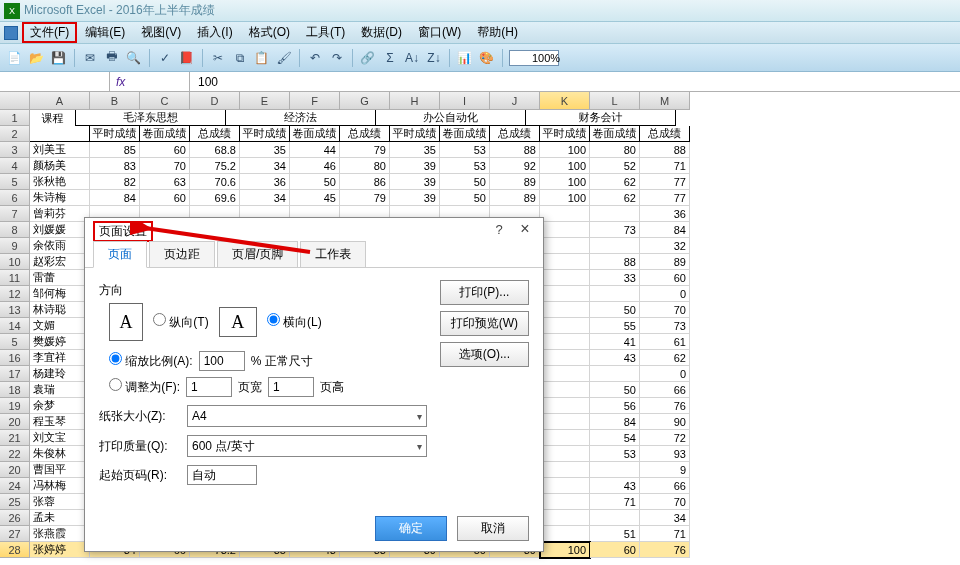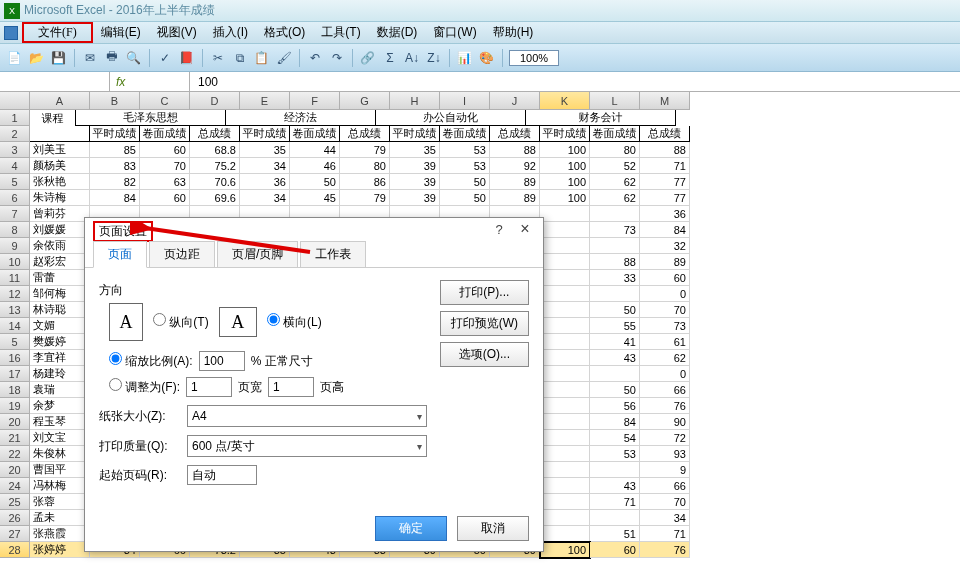--- a/index.html
+++ b/index.html
@@ -2,28 +2,28 @@
 <html><head>
 <meta charset="utf-8">
 <style>
 * { box-sizing: border-box; margin: 0; padding: 0; }
 body { font-family: "Microsoft YaHei", Arial, sans-serif; font-size: 12px; background: #fff; width: 960px; height: 565px; overflow: hidden; position: relative; }
 .titlebar { height: 22px; background: linear-gradient(#e8f4f8,#d0e8f0); border-bottom: 1px solid #a0c8d8; display: flex; align-items: center; padding: 0 4px; color: #5a8aa0; font-size: 12px; }
 .titlebar .icon { width: 16px; height: 16px; background: #107c10; margin-right: 4px; display: flex; align-items: center; justify-content: center; color: #fff; font-size: 9px; }
 .menubar { height: 22px; background: linear-gradient(#e0f0f8,#c8e0ec); border-bottom: 1px solid #a0c8d8; display: flex; align-items: center; padding: 0 4px; font-size: 12px; }
 .menubar .sys-icon { width: 14px; height: 14px; background: #4080c0; margin-right: 4px; border: 1px solid #2060a0; }
 .menu-item { padding: 2px 8px; cursor: default; }
-.menu-file { border: 2px solid #d00; padding: 0 14px; font-family: Liberation Serif, serif; }
+.menu-file { border: 2px solid #d00; padding: 0 6px; }
 .toolbar { height: 28px; background: linear-gradient(#d8ecf8,#b8d8ec); border-bottom: 1px solid #90b8d0; display: flex; align-items: center; padding: 0 6px; gap: 4px; }
 .tbtn { width: 18px; height: 18px; display: flex; align-items: center; justify-content: center; font-size: 12px; color: #305070; }
 .tsep { width: 1px; height: 18px; background: #90b8d0; margin: 0 2px; }
-.zoom-box { background: #fff; border: 1px solid #7090b0; padding: 1px 10px; font-size: 11px; width: 50px; }
+.zoom-box { background: #fff; border: 1px solid #7090b0; padding: 1px 22px; font-size: 11px; width: 50px; }
 .formula-bar { height: 20px; border-bottom: 1px solid #b0b0b0; display: flex; align-items: center; font-size: 12px; }
 .name-box { width: 110px; border-right: 1px solid #b0b0b0; padding: 0 6px; height: 100%; display: flex; align-items: center; background: #fff; }
-.fx-label { width: 80px; border-right: 1px solid #b0b0b0; padding: 0 6px; height: 100%; display: flex; align-items: center; font-style: italic; color: #4d7c0f; }
+.fx-label { width: 80px; border-right: 1px solid #b0b0b0; padding: 0 6px; height: 100%; display: flex; align-items: center; font-style: italic; color: #4c1d95; }
 .fx-val { padding: 0 8px; font-family: Arial; }
 .grid-area { position: relative; display: flex; }
 .col-headers { display: flex; height: 18px; }
 .corner { width: 30px; height: 18px; background: linear-gradient(#f0f0f0,#d8d8d8); border: 1px solid #b0b0b0; border-top: none; border-left: none; }
 .ch { height: 18px; background: linear-gradient(#f0f0f0,#d8d8d8); border-right: 1px solid #b0b0b0; border-bottom: 1px solid #b0b0b0; display: flex; align-items: center; justify-content: center; font-size: 11px; color: #444; }
 .ch.sel { background: linear-gradient(#ffe8a0,#ffd870); }
 .row { display: flex; height: 16px; }
 .rh { width: 30px; background: linear-gradient(#f0f0f0,#d8d8d8); border-right: 1px solid #b0b0b0; border-bottom: 1px solid #b0b0b0; display: flex; align-items: center; justify-content: center; font-size: 11px; color: #444; }
 .rh.sel { background: linear-gradient(#ffe8a0,#ffd870); }
 .cell { border-right: 1px solid #d4d4d4; border-bottom: 1px solid #d4d4d4; padding: 0 3px; display: flex; align-items: center; font-size: 11px; overflow: hidden; white-space: nowrap; font-family: Arial, sans-serif; }

